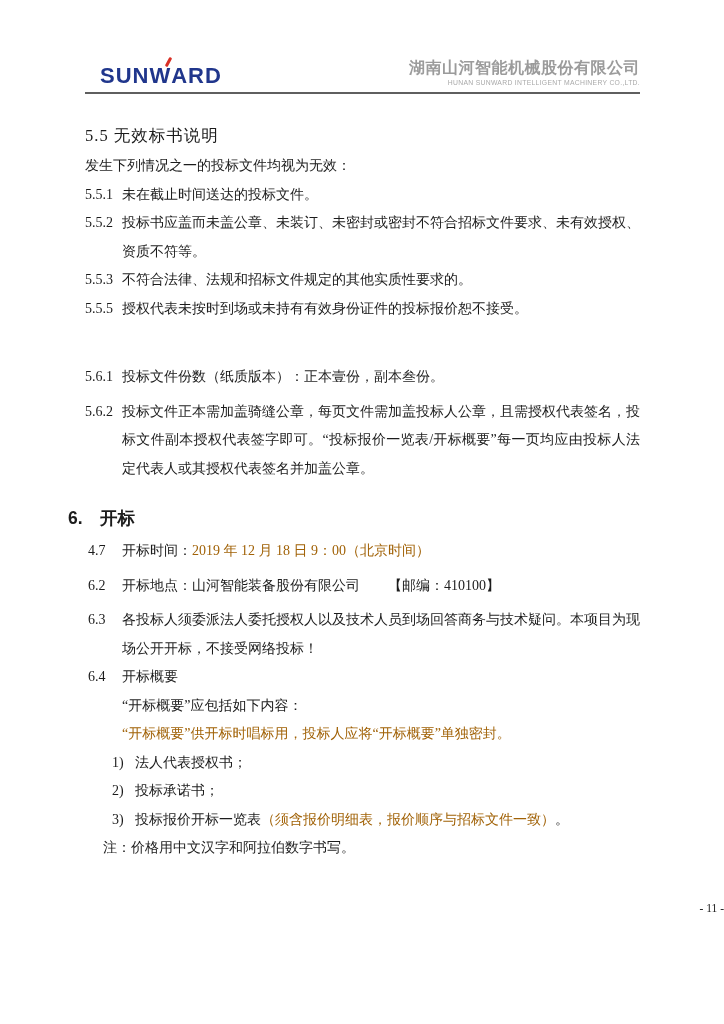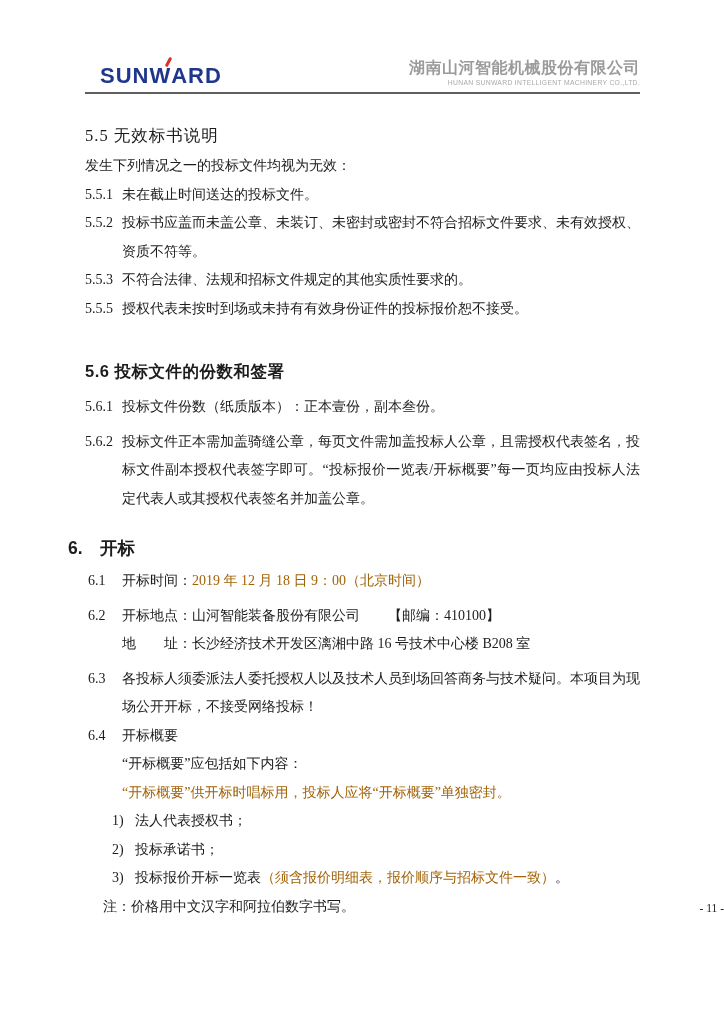--- a/index.html
+++ b/index.html
@@ -158,51 +158,47 @@
       <span class="num">5.5.3</span>
       <span class="txt">不符合法律、法规和招标文件规定的其他实质性要求的。</span>
     </div>
     <div class="item">
       <span class="num">5.5.5</span>
       <span class="txt">授权代表未按时到场或未持有有效身份证件的投标报价恕不接受。</span>
     </div>
 
     <div class="gap-lg"></div>
 
-    <div class="h2 bold">5.6 投标文件的份数和签署</div>
     <div class="gap-sm"></div>
     <div class="item">
       <span class="num">5.6.1</span>
       <span class="txt">投标文件份数（纸质版本）：正本壹份，副本叁份。</span>
     </div>
     <div class="gap-sm"></div>
     <div class="item">
       <span class="num">5.6.2</span>
       <span class="txt">投标文件正本需加盖骑缝公章，每页文件需加盖投标人公章，且需授权代表签名，投标文件副本授权代表签字即可。“投标报价一览表/开标概要”每一页均应由投标人法定代表人或其授权代表签名并加盖公章。</span>
     </div>
 
     <div class="gap-md"></div>
 
     <div class="h1">
       <span class="num">6.</span>
       <span>开标</span>
     </div>
 
     <div class="item s6-item">
-      <span class="num">6.1</span>
+      <span class="num">4.7</span>
       <span class="txt"><span>开标时间：</span><span class="red">2019 年 12 月 18 日 9：00（北京时间）</span></span>
     </div>
     <div class="gap-sm"></div>
 
     <div class="item s6-item">
       <span class="num">6.2</span>
       <span class="txt"><span>开标地点：山河智能装备股份有限公司</span><span class="postal">【邮编：410100】</span></span>
-    </div>
-    <div class="addr-line">
-      <span>地　　址：</span><span>长沙经济技术开发区漓湘中路 16 号技术中心楼 B208 室</span>
     </div>
     <div class="gap-sm"></div>
 
     <div class="item s6-item">
       <span class="num">6.3</span>
       <span class="txt">各投标人须委派法人委托授权人以及技术人员到场回答商务与技术疑问。本项目为现场公开开标，不接受网络投标！</span>
     </div>
 
     <div class="item s6-item">
       <span class="num">6.4</span>

